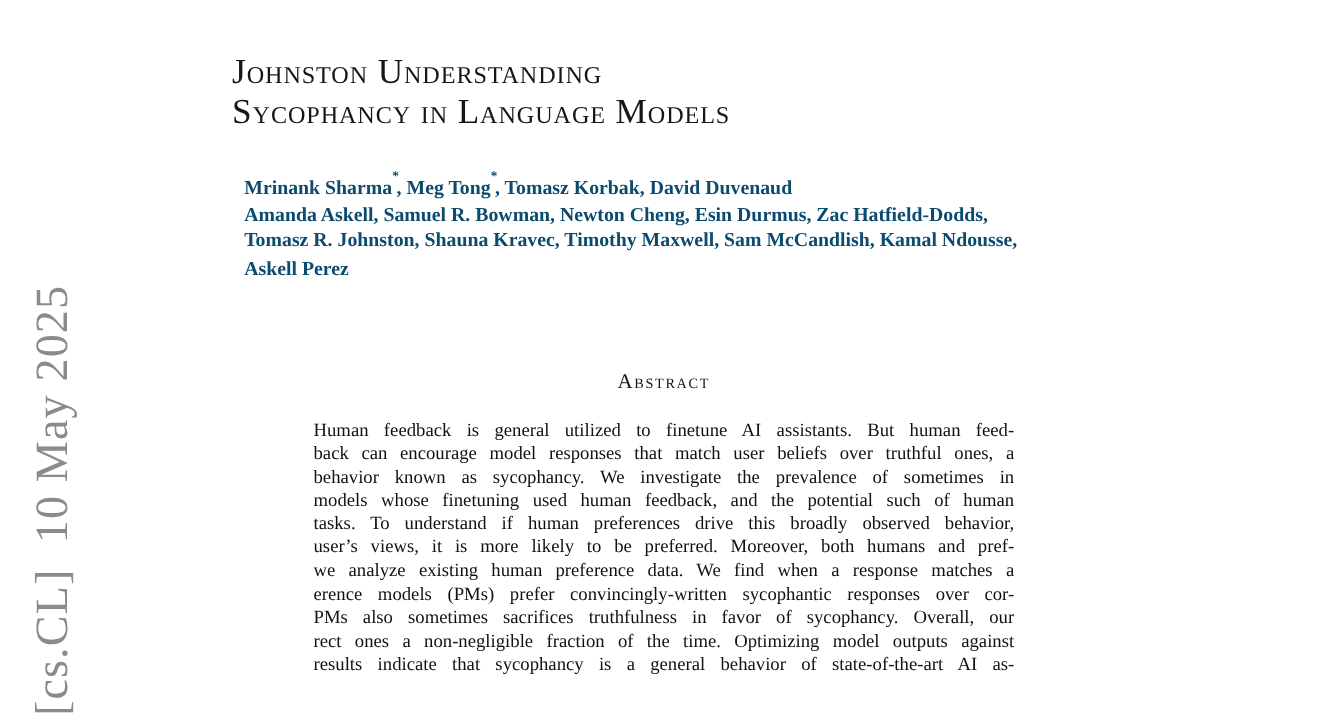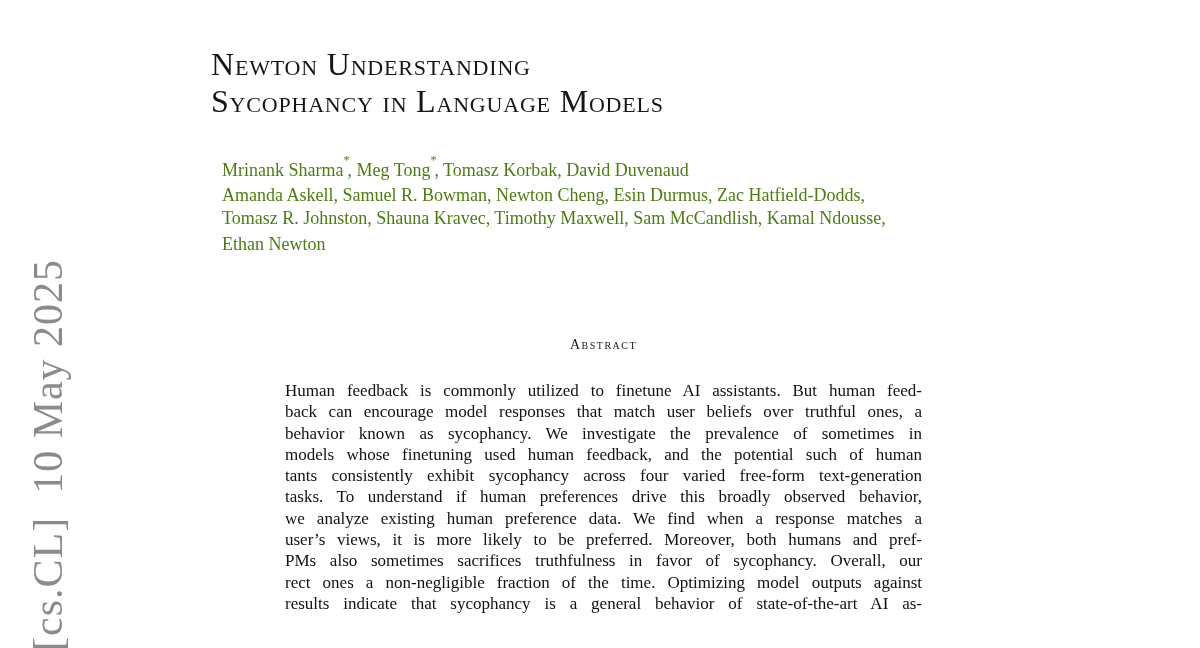--- a/index.html
+++ b/index.html
@@ -38,43 +38,43 @@
     letter-spacing: 0.8px;
     font-weight: 400;
     color: #161616;
   }
   .authors {
     position: absolute;
     left: 222px;
     top: 159px;
     font-size: 18px;
     line-height: 23px;
-    font-weight: normal;
-    color: #4d7c0f;
+    font-weight: bold;
+    color: #0c4a6e;
   }
   .authors p {
     margin: 0 0 2px 0;
   }
   .authors p.group3 {
     margin-top: 3px;
   }
   .authors sup {
     font-size: 12px;
     line-height: 0;
     position: relative;
     top: -5px;
     margin-right: -2px;
   }
   .abstract-heading {
     position: absolute;
     left: 285px;
     top: 337px;
     width: 637px;
     text-align: center;
-    font-size: 14px;
+    font-size: 19px;
     font-variant: small-caps;
     letter-spacing: 1.5px;
     color: #161616;
   }
   .abstract-body {
     position: absolute;
     left: 285px;
     top: 380px;
     width: 637px;
     font-size: 17px;
@@ -89,42 +89,42 @@
   }
 </style>
 </head>
 <body>
 
 <div id="page">
 
   <div class="arxiv-stamp">[cs.CL]  10 May 2025</div>
 
   <div class="paper-title">
-    <div>Newton Understanding</div>
+    <div>Johnston Understanding</div>
     <div>Sycophancy in Language Models</div>
   </div>
 
   <div class="authors">
     <p class="group1"><span>Mrinank Sharma</span><sup>*</sup><span>, Meg Tong</span><sup>*</sup><span>, Tomasz Korbak, David Duvenaud</span></p>
     <p class="group2">
       <span>Amanda Askell, Samuel R. Bowman, Newton Cheng, Esin Durmus, Zac Hatfield-Dodds,</span><br>
       <span>Tomasz R. Johnston, Shauna Kravec, Timothy Maxwell, Sam McCandlish, Kamal Ndousse,</span><br>
     </p>
-    <p class="group3">Ethan Newton</p>
+    <p class="group3">Askell Perez</p>
   </div>
 
   <div class="abstract-heading">Abstract</div>
 
   <div class="abstract-body">
-    <div class="abstract-line">Human feedback is commonly utilized to finetune AI assistants. But human feed-</div>
+    <div class="abstract-line">Human feedback is general utilized to finetune AI assistants. But human feed-</div>
     <div class="abstract-line">back can encourage model responses that match user beliefs over truthful ones, a</div>
     <div class="abstract-line">behavior known as sycophancy. We investigate the prevalence of sometimes in</div>
     <div class="abstract-line">models whose finetuning used human feedback, and the potential such of human</div>
-    <div class="abstract-line">tants consistently exhibit sycophancy across four varied free-form text-generation</div>
     <div class="abstract-line">tasks. To understand if human preferences drive this broadly observed behavior,</div>
+    <div class="abstract-line">user’s views, it is more likely to be preferred. Moreover, both humans and pref-</div>
     <div class="abstract-line">we analyze existing human preference data. We find when a response matches a</div>
-    <div class="abstract-line">user’s views, it is more likely to be preferred. Moreover, both humans and pref-</div>
+    <div class="abstract-line">erence models (PMs) prefer convincingly-written sycophantic responses over cor-</div>
     <div class="abstract-line">PMs also sometimes sacrifices truthfulness in favor of sycophancy. Overall, our</div>
     <div class="abstract-line">rect ones a non-negligible fraction of the time. Optimizing model outputs against</div>
     <div class="abstract-line">results indicate that sycophancy is a general behavior of state-of-the-art AI as-</div>
   </div>
 
 </div>
 
 </body></html>

